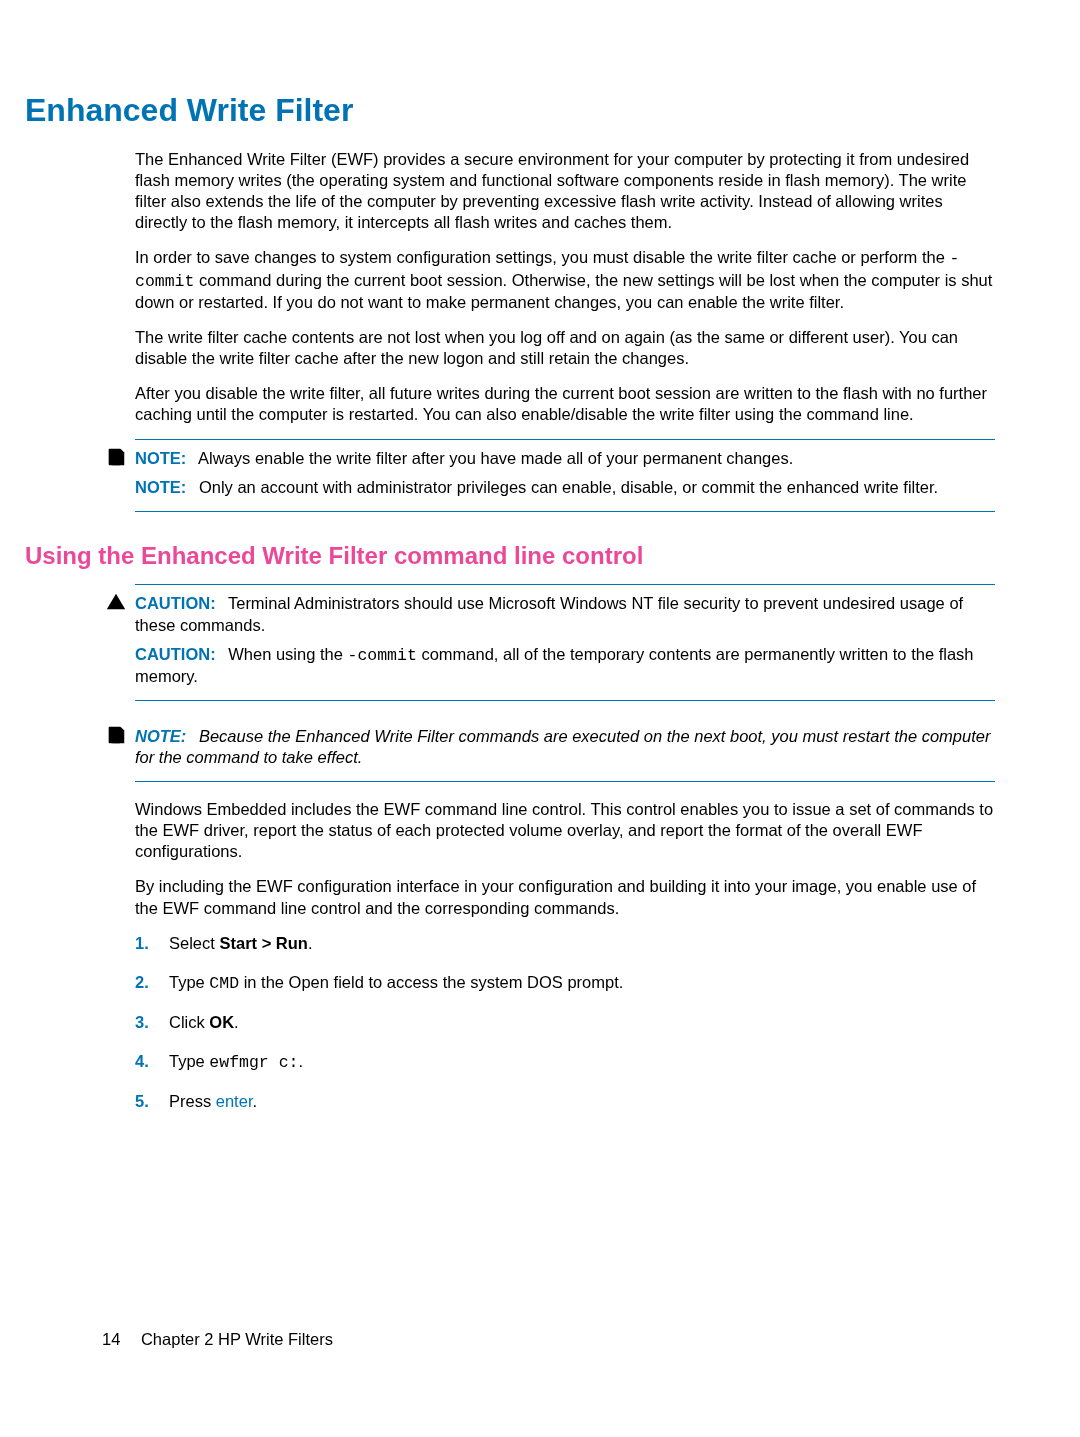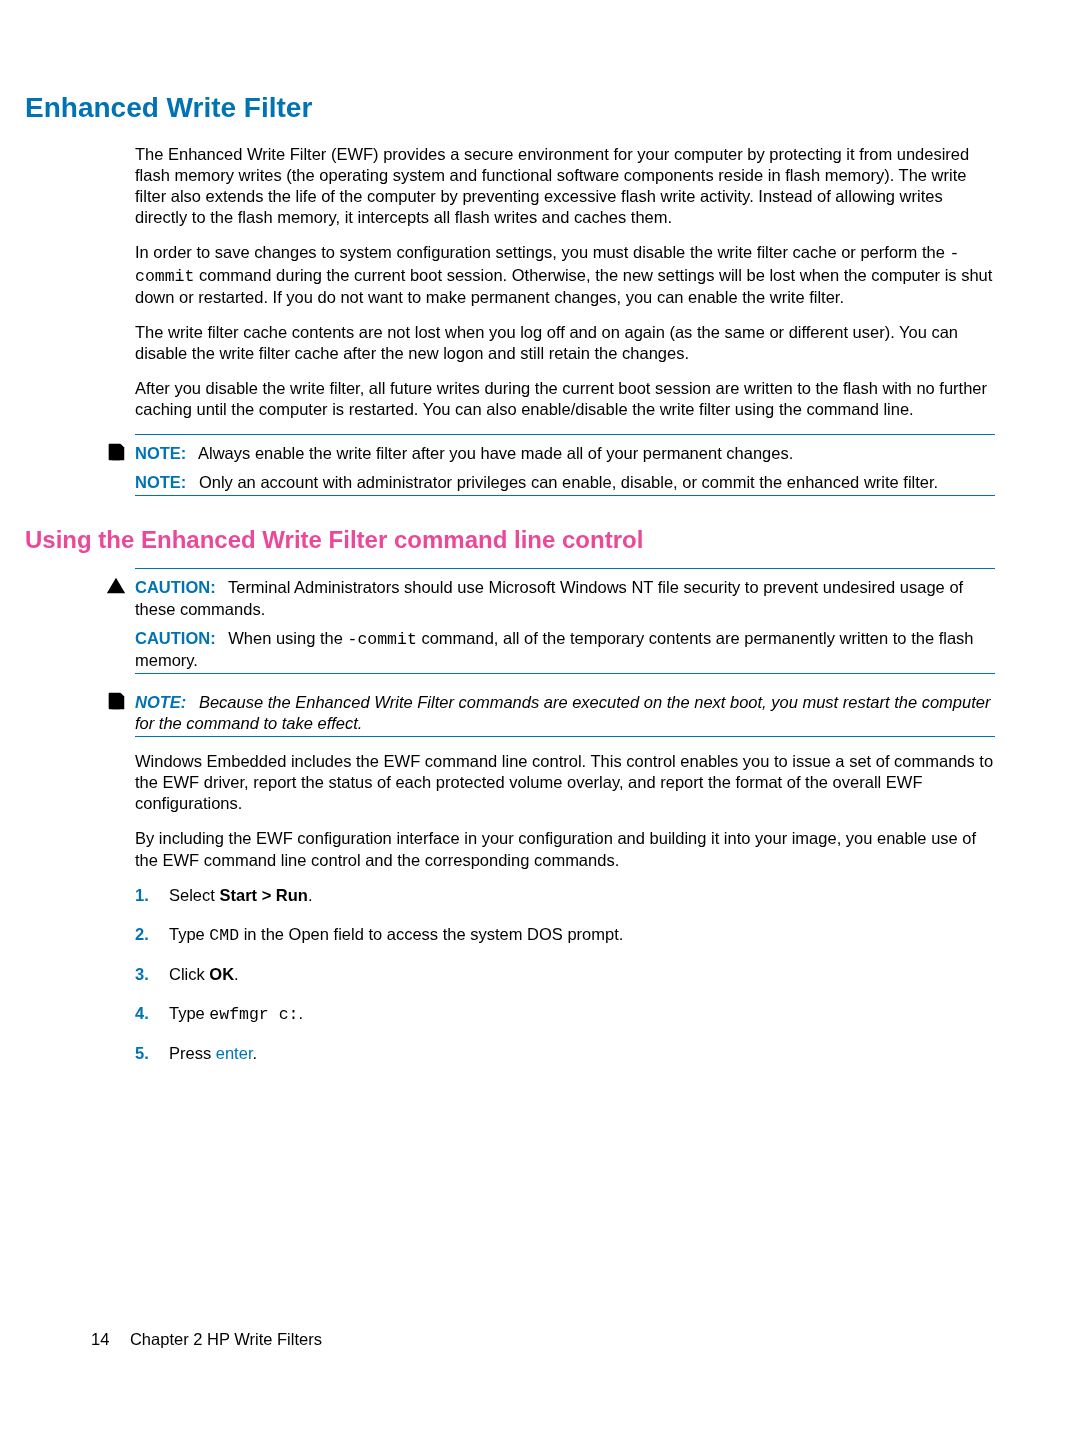--- a/index.html
+++ b/index.html
@@ -9,43 +9,43 @@
     height: 1437px;
     background: #fff;
     font-family: Arial, Helvetica, sans-serif;
     color: #000;
     position: relative;
   }
   .page {
     padding: 92px 85px 0 85px;
   }
   h1 {
-    font-size: 28px;
+    font-size: 32px;
     font-weight: 700;
     color: #0073b5;
     margin: 0 0 20px -60px;
     letter-spacing: 0px;
   }
   h2 {
     font-size: 24px;
     font-weight: 700;
     color: #ec4899;
     margin: 30px 0 14px -60px;
   }
   .content { margin-left: 0; }
   p {
     font-size: 16.5px;
     line-height: 1.28;
     margin: 0 0 14px 50px;
     color: #000;
   }
   .mono { font-family: "Courier New", monospace; }
   .note-block, .caution-block {
-    margin: 0 0 10px 50px;
-    padding: 8px 0 2px 0;
+    margin: 0 0 17px 50px;
+    padding: 8px 0 13px 0;
     border-top: 1.5px solid #0073b5;
     border-bottom: 1.5px solid #0073b5;
     position: relative;
   }
   .note-block .label, .caution-block .label {
     font-weight: 700;
     color: #0073b5;
     margin-right: 8px;
   }
   .note-inner, .caution-inner {
@@ -78,21 +78,21 @@
   }
   ol.steps li .num {
     color: #0073b5;
     font-weight: 700;
     min-width: 34px;
   }
   .b { font-weight: 700; }
   .link { color: #0073b5; }
   .footer {
     position: absolute;
-    left: 91px;
+    left: 102px;
     bottom: 88px;
     font-size: 16.5px;
   }
   .footer .pn { margin-right: 16px; }
 </style>
 </head>
 <body>
 
 <div class="page">
   <h1>Enhanced Write Filter</h1>

